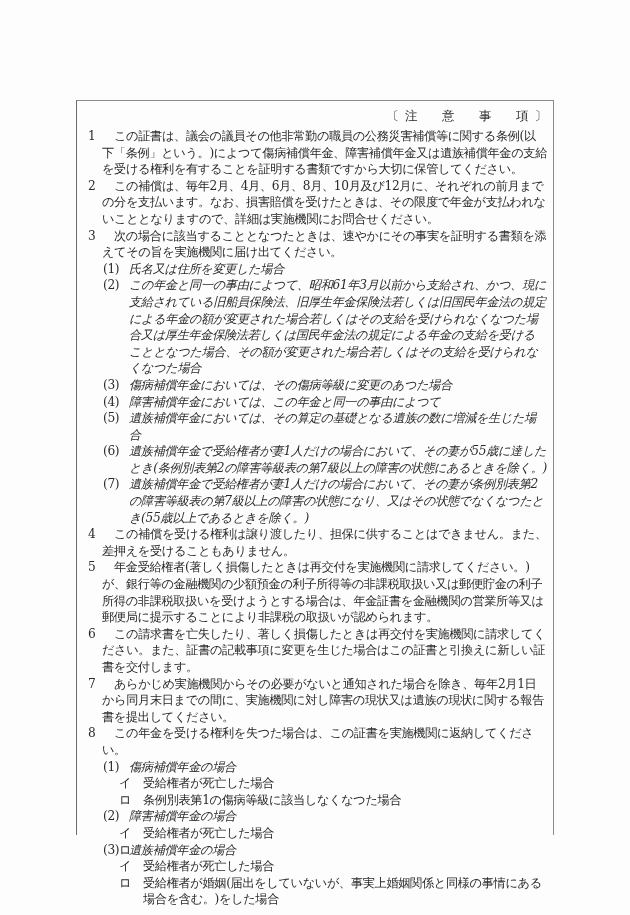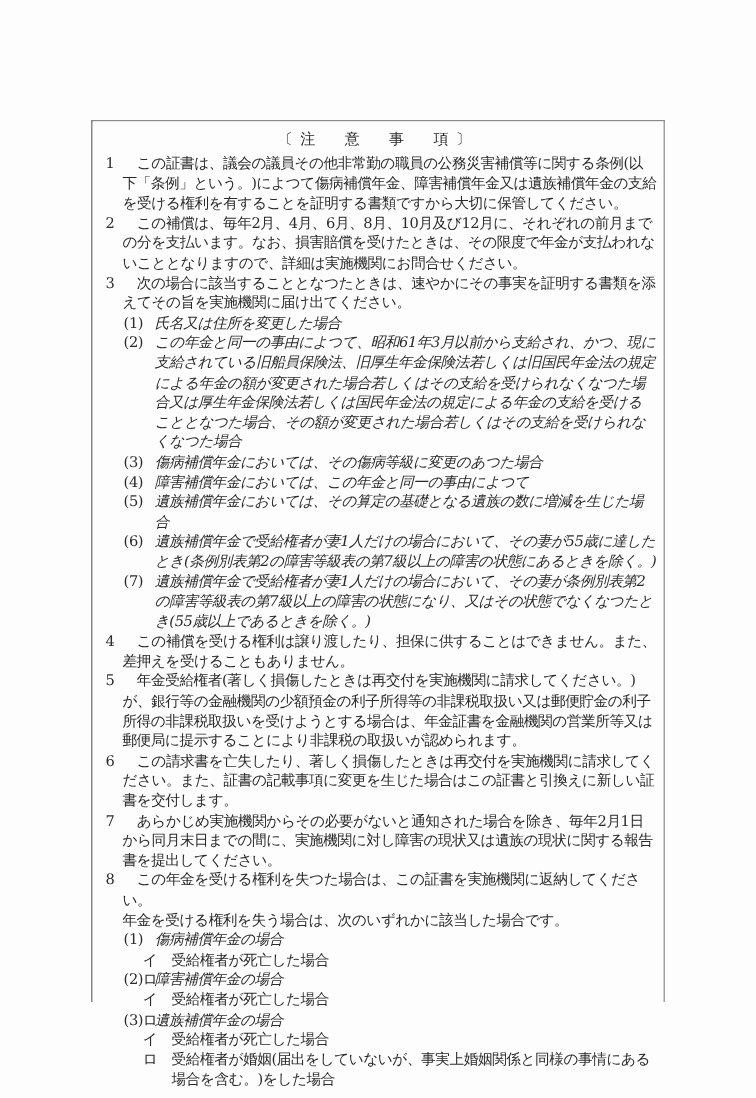--- a/index.html
+++ b/index.html
@@ -24,21 +24,21 @@
     border-top: 1.5px solid #8a8a8a;
     border-left: 1.5px solid #6a6a6a;
     border-right: 1.5px solid #8a8a8a;
     box-sizing: border-box;
   }
   .heading {
     position: absolute;
     left: 0;
     right: 0;
     top: 7px;
-    text-align: center;
+    text-align: right;
     font-size: 12.5px;
     letter-spacing: 6px;
     line-height: 16px;
   }
   .body-text {
     position: absolute;
     left: 8px;
     right: 6px;
     top: 27px;
     font-size: 12.2px;
@@ -147,32 +147,32 @@
 
     <div class="item">
       <span class="num">7</span>
       <span class="txt">あらかじめ実施機関からその必要がないと通知された場合を除き、毎年2月1日から同月末日までの間に、実施機関に対し障害の現状又は遺族の現状に関する報告書を提出してください。</span>
     </div>
 
     <div class="item">
       <span class="num">8</span>
       <span class="txt">この年金を受ける権利を失つた場合は、この証書を実施機関に返納してください。</span>
     </div>
-    <div class="plain">年金を受ける権利を失う場合は、次のいずれかに該当した場合です。</div>
 
     <div class="sub">
       <span class="num">(1)</span>
       <span class="txt">傷病補償年金の場合</span>
     </div>
     <div class="subsub">
       <span class="num">イ</span>
       <span>受給権者が死亡した場合</span>
     </div>
     <div class="subsub">
       <span class="num">ロ</span>
+      <span>条例別表第1の傷病等級に該当しなくなつた場合</span>
     </div>
 
     <div class="sub">
       <span class="num">(2)</span>
       <span class="txt">障害補償年金の場合</span>
     </div>
     <div class="subsub">
       <span class="num">イ</span>
       <span>受給権者が死亡した場合</span>
     </div>

